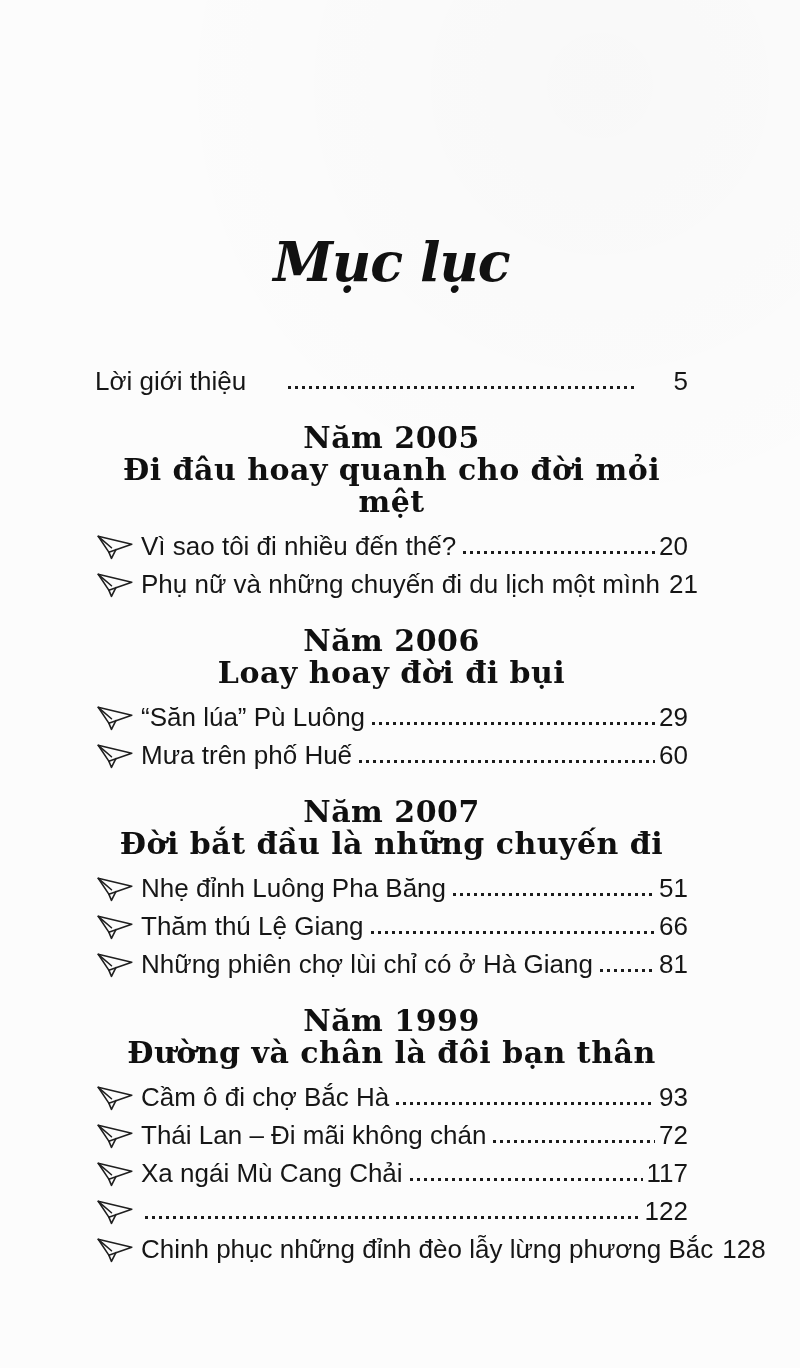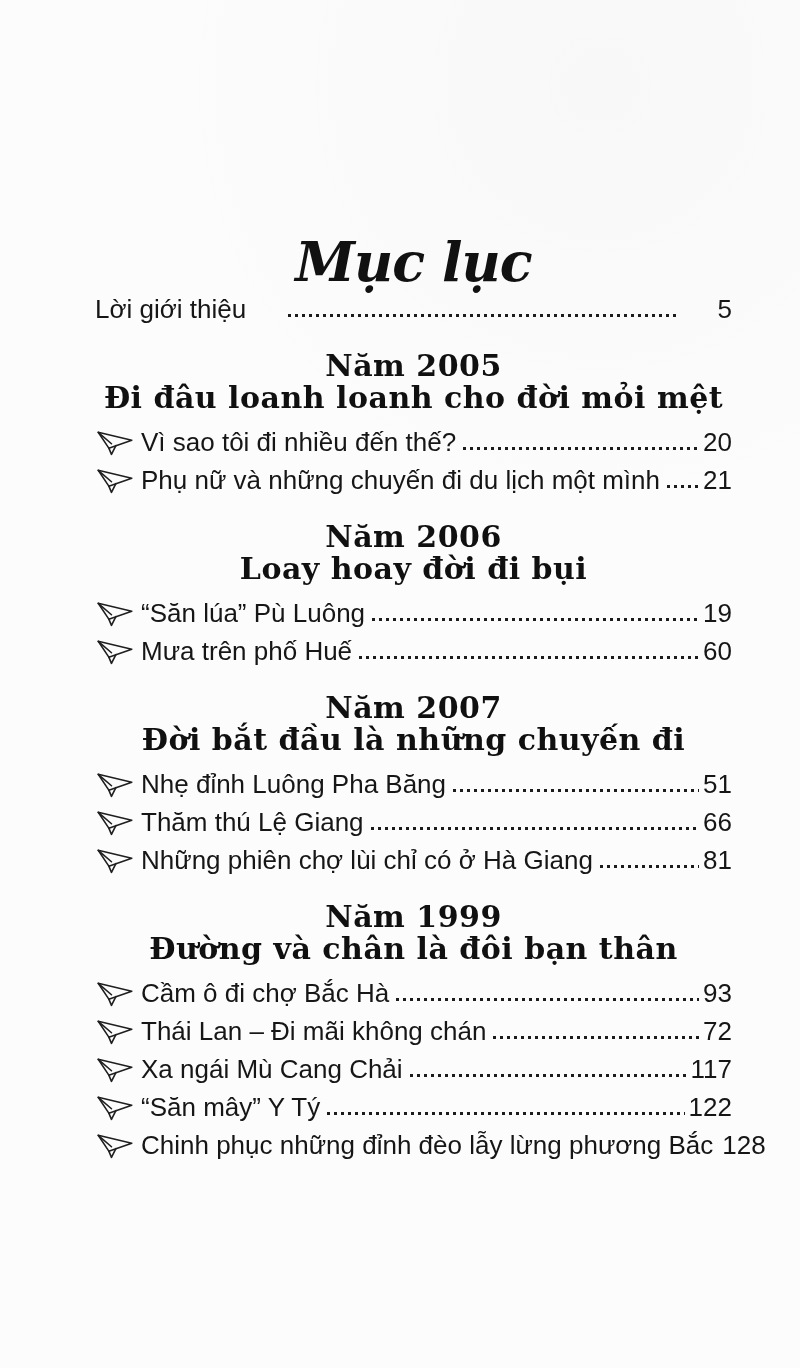--- a/index.html
+++ b/index.html
@@ -11,37 +11,38 @@
     height: 1368px;
     background: #fcfcfc;
     color: #1a1a1a;
     font-family: "Liberation Sans", sans-serif;
     overflow: hidden;
   }
   .page {
     box-sizing: border-box;
     width: 800px;
     height: 1068px;
-    padding: 230px 68px 0 95px;
+    padding: 230px 112px 0 95px;
     background:
       radial-gradient(circle at 75% 8%, rgba(0,0,0,0.015), transparent 40%),
       #fcfcfc;
   }
   .title {
     margin: 0;
     text-align: center;
     font-family: "DejaVu Serif", serif;
     font-style: italic;
     font-weight: 700;
     font-size: 54px;
     line-height: 64px;
     letter-spacing: -1px;
     color: #111;
   }
   .intro-row {
+    margin-top: 72px;
     gap: 35px;
   }
   .row {
     display: flex;
     align-items: baseline;
     font-size: 26px;
     line-height: 30px;
     margin-bottom: 8px;
     color: #161616;
   }
@@ -101,21 +102,21 @@
 
   <div class="row intro-row">
     <span class="label">Lời giới thiệu</span>
     <span class="leader"></span>
     <span class="pagenum">5</span>
   </div>
 
   <div id="sections">
   <section class="toc-section">
     <h2 class="year">Năm 2005</h2>
-    <h3 class="subtitle">Đi đâu loanh loanh cho đời mỏi mệt</h3>
+    <h3 class="subtitle">Đi đâu hoay quanh cho đời mỏi mệt</h3>
     <div class="items">
 
   <div class="row item-row">
     <span class="bullet">
       <svg viewBox="0 0 44 34" xmlns="http://www.w3.org/2000/svg">
         <g fill="none" stroke="#1f1f1f" stroke-width="1.8" stroke-linejoin="round" stroke-linecap="round">
           <path d="M3 6 L41 15 L15 24 Z"></path>
           <path d="M3 6 L18 19"></path>
           <path d="M15 24 L18 31 L23 21"></path>
         </g>
@@ -152,21 +153,21 @@
       <svg viewBox="0 0 44 34" xmlns="http://www.w3.org/2000/svg">
         <g fill="none" stroke="#1f1f1f" stroke-width="1.8" stroke-linejoin="round" stroke-linecap="round">
           <path d="M3 6 L41 15 L15 24 Z"></path>
           <path d="M3 6 L18 19"></path>
           <path d="M15 24 L18 31 L23 21"></path>
         </g>
       </svg>
     </span>
     <span class="label">“Săn lúa” Pù Luông</span>
     <span class="leader"></span>
-    <span class="pagenum">19</span>
+    <span class="pagenum">29</span>
   </div>
 
   <div class="row item-row">
     <span class="bullet">
       <svg viewBox="0 0 44 34" xmlns="http://www.w3.org/2000/svg">
         <g fill="none" stroke="#1f1f1f" stroke-width="1.8" stroke-linejoin="round" stroke-linecap="round">
           <path d="M3 6 L41 15 L15 24 Z"></path>
           <path d="M3 6 L18 19"></path>
           <path d="M15 24 L18 31 L23 21"></path>
         </g>
@@ -282,21 +283,20 @@
   <div class="row item-row">
     <span class="bullet">
       <svg viewBox="0 0 44 34" xmlns="http://www.w3.org/2000/svg">
         <g fill="none" stroke="#1f1f1f" stroke-width="1.8" stroke-linejoin="round" stroke-linecap="round">
           <path d="M3 6 L41 15 L15 24 Z"></path>
           <path d="M3 6 L18 19"></path>
           <path d="M15 24 L18 31 L23 21"></path>
         </g>
       </svg>
     </span>
-    <span class="label">“Săn mây” Y Tý</span>
     <span class="leader"></span>
     <span class="pagenum">122</span>
   </div>
 
   <div class="row item-row">
     <span class="bullet">
       <svg viewBox="0 0 44 34" xmlns="http://www.w3.org/2000/svg">
         <g fill="none" stroke="#1f1f1f" stroke-width="1.8" stroke-linejoin="round" stroke-linecap="round">
           <path d="M3 6 L41 15 L15 24 Z"></path>
           <path d="M3 6 L18 19"></path>

